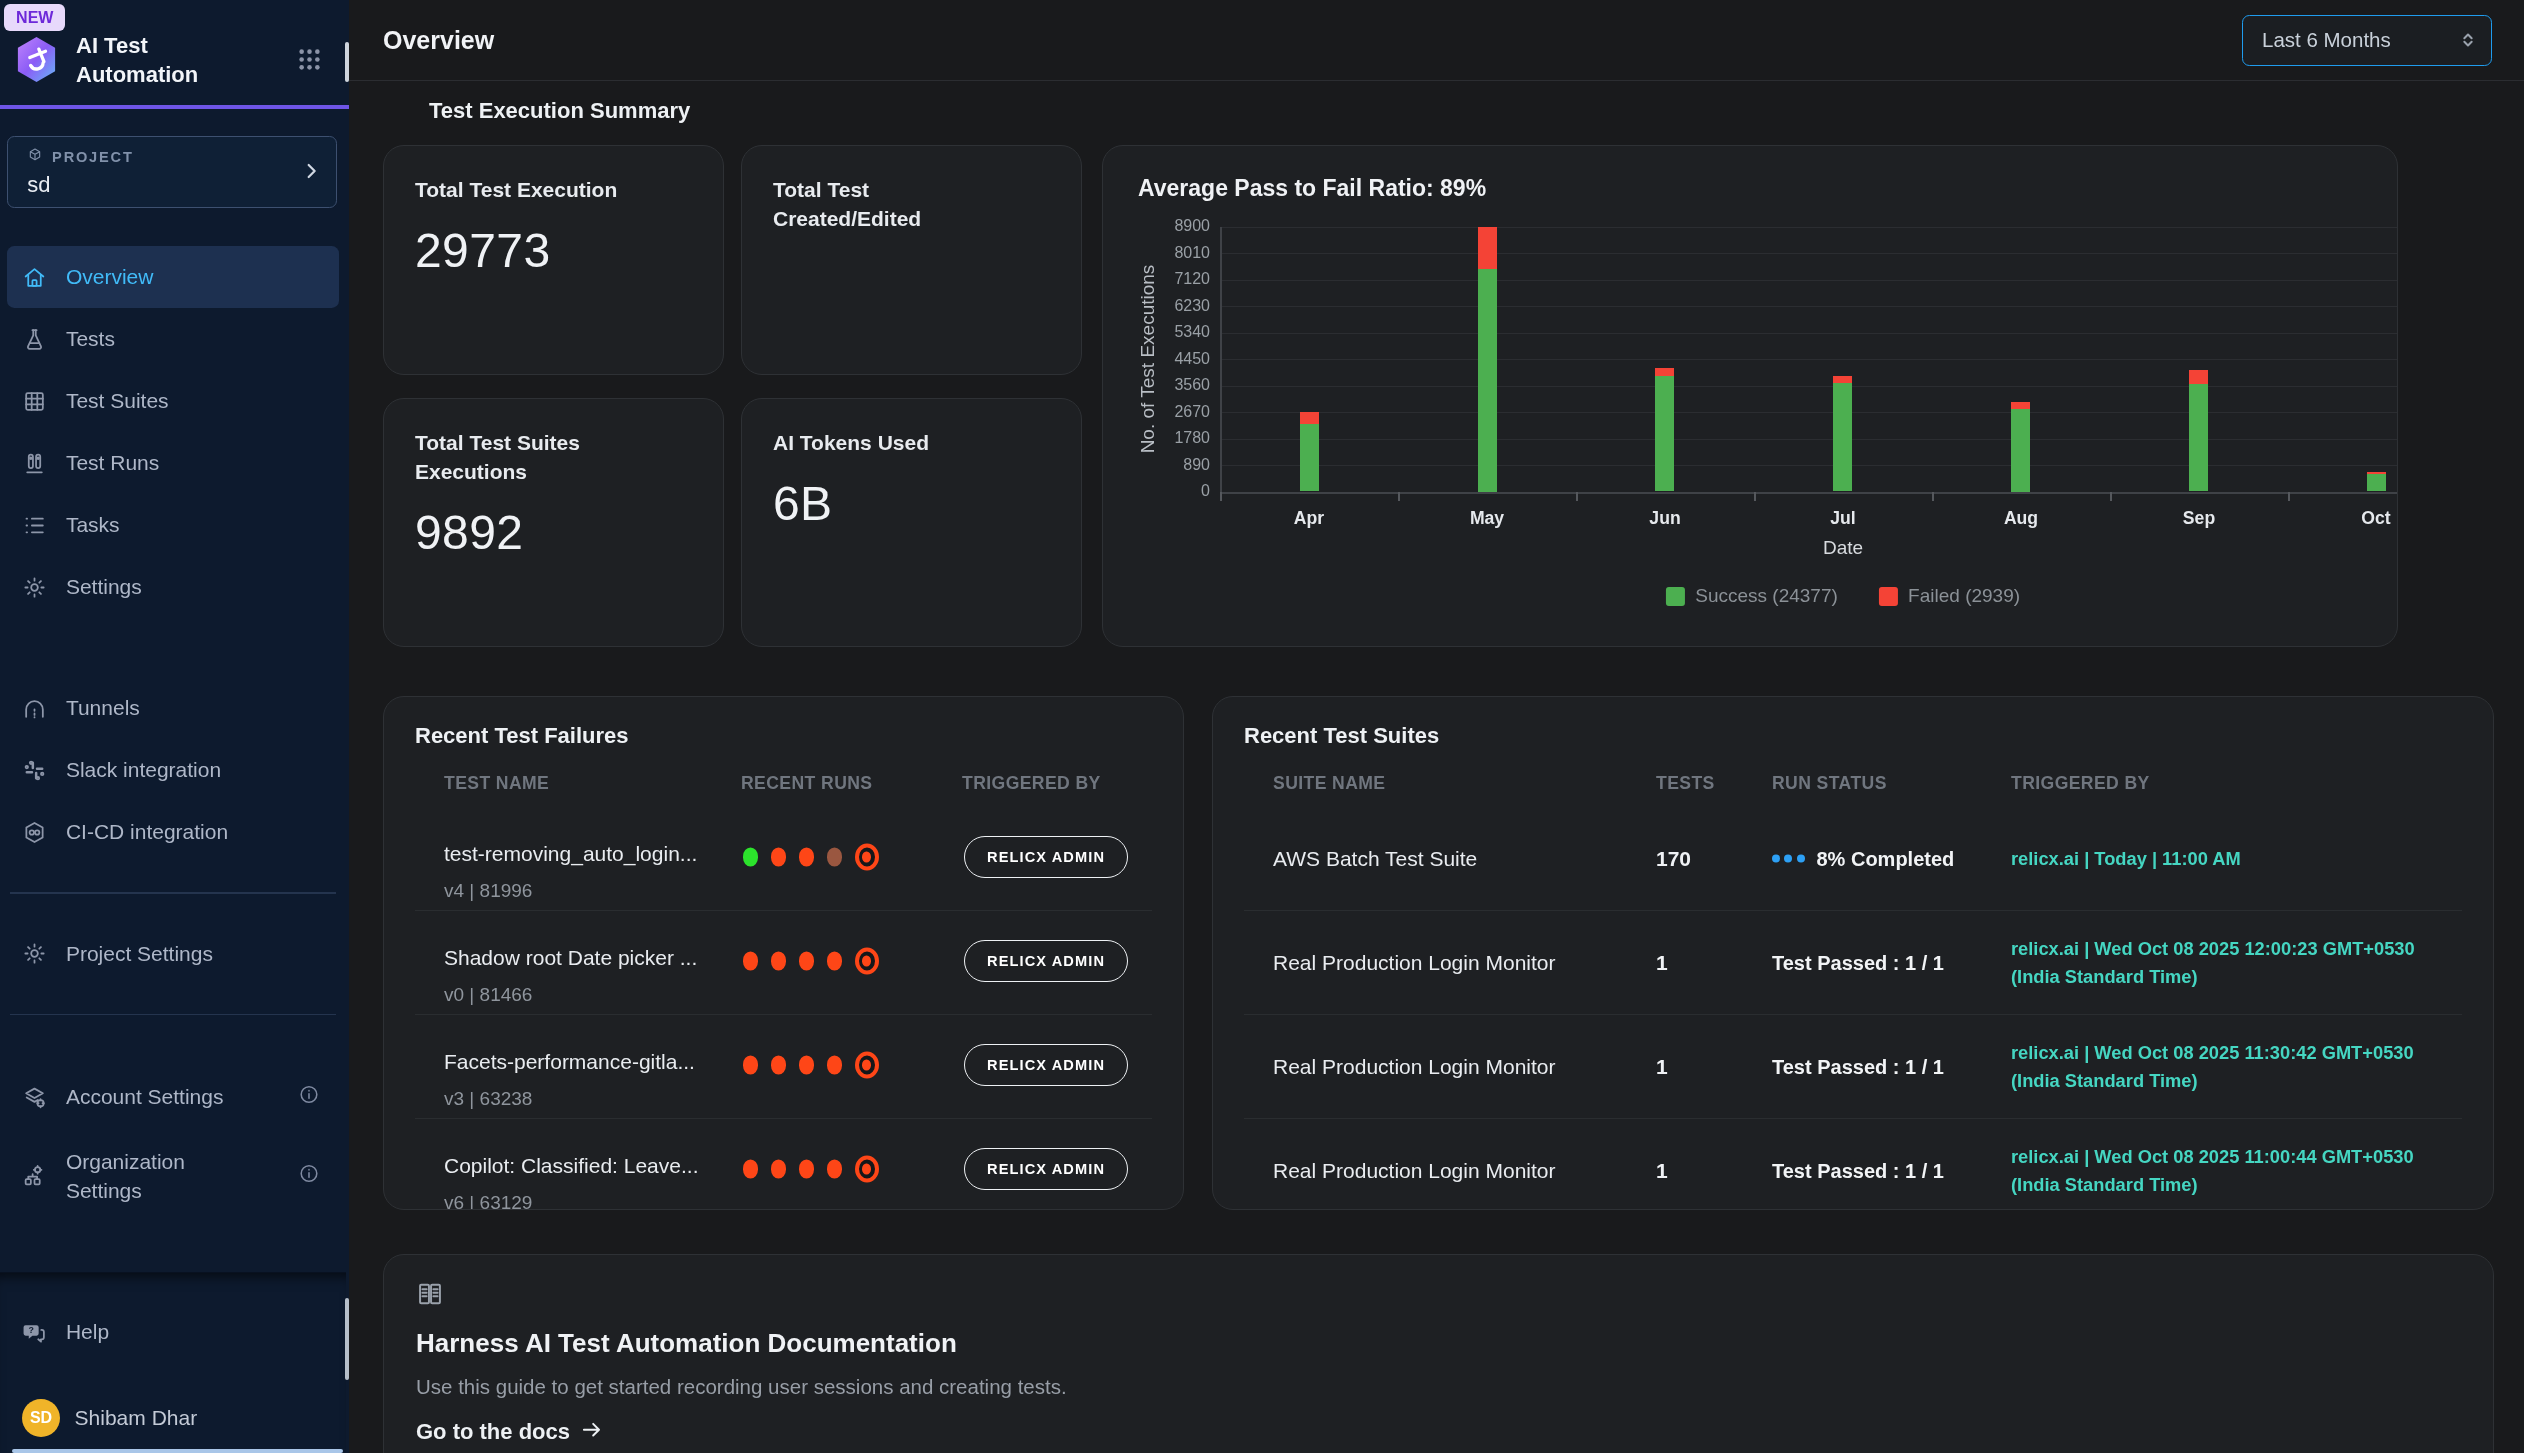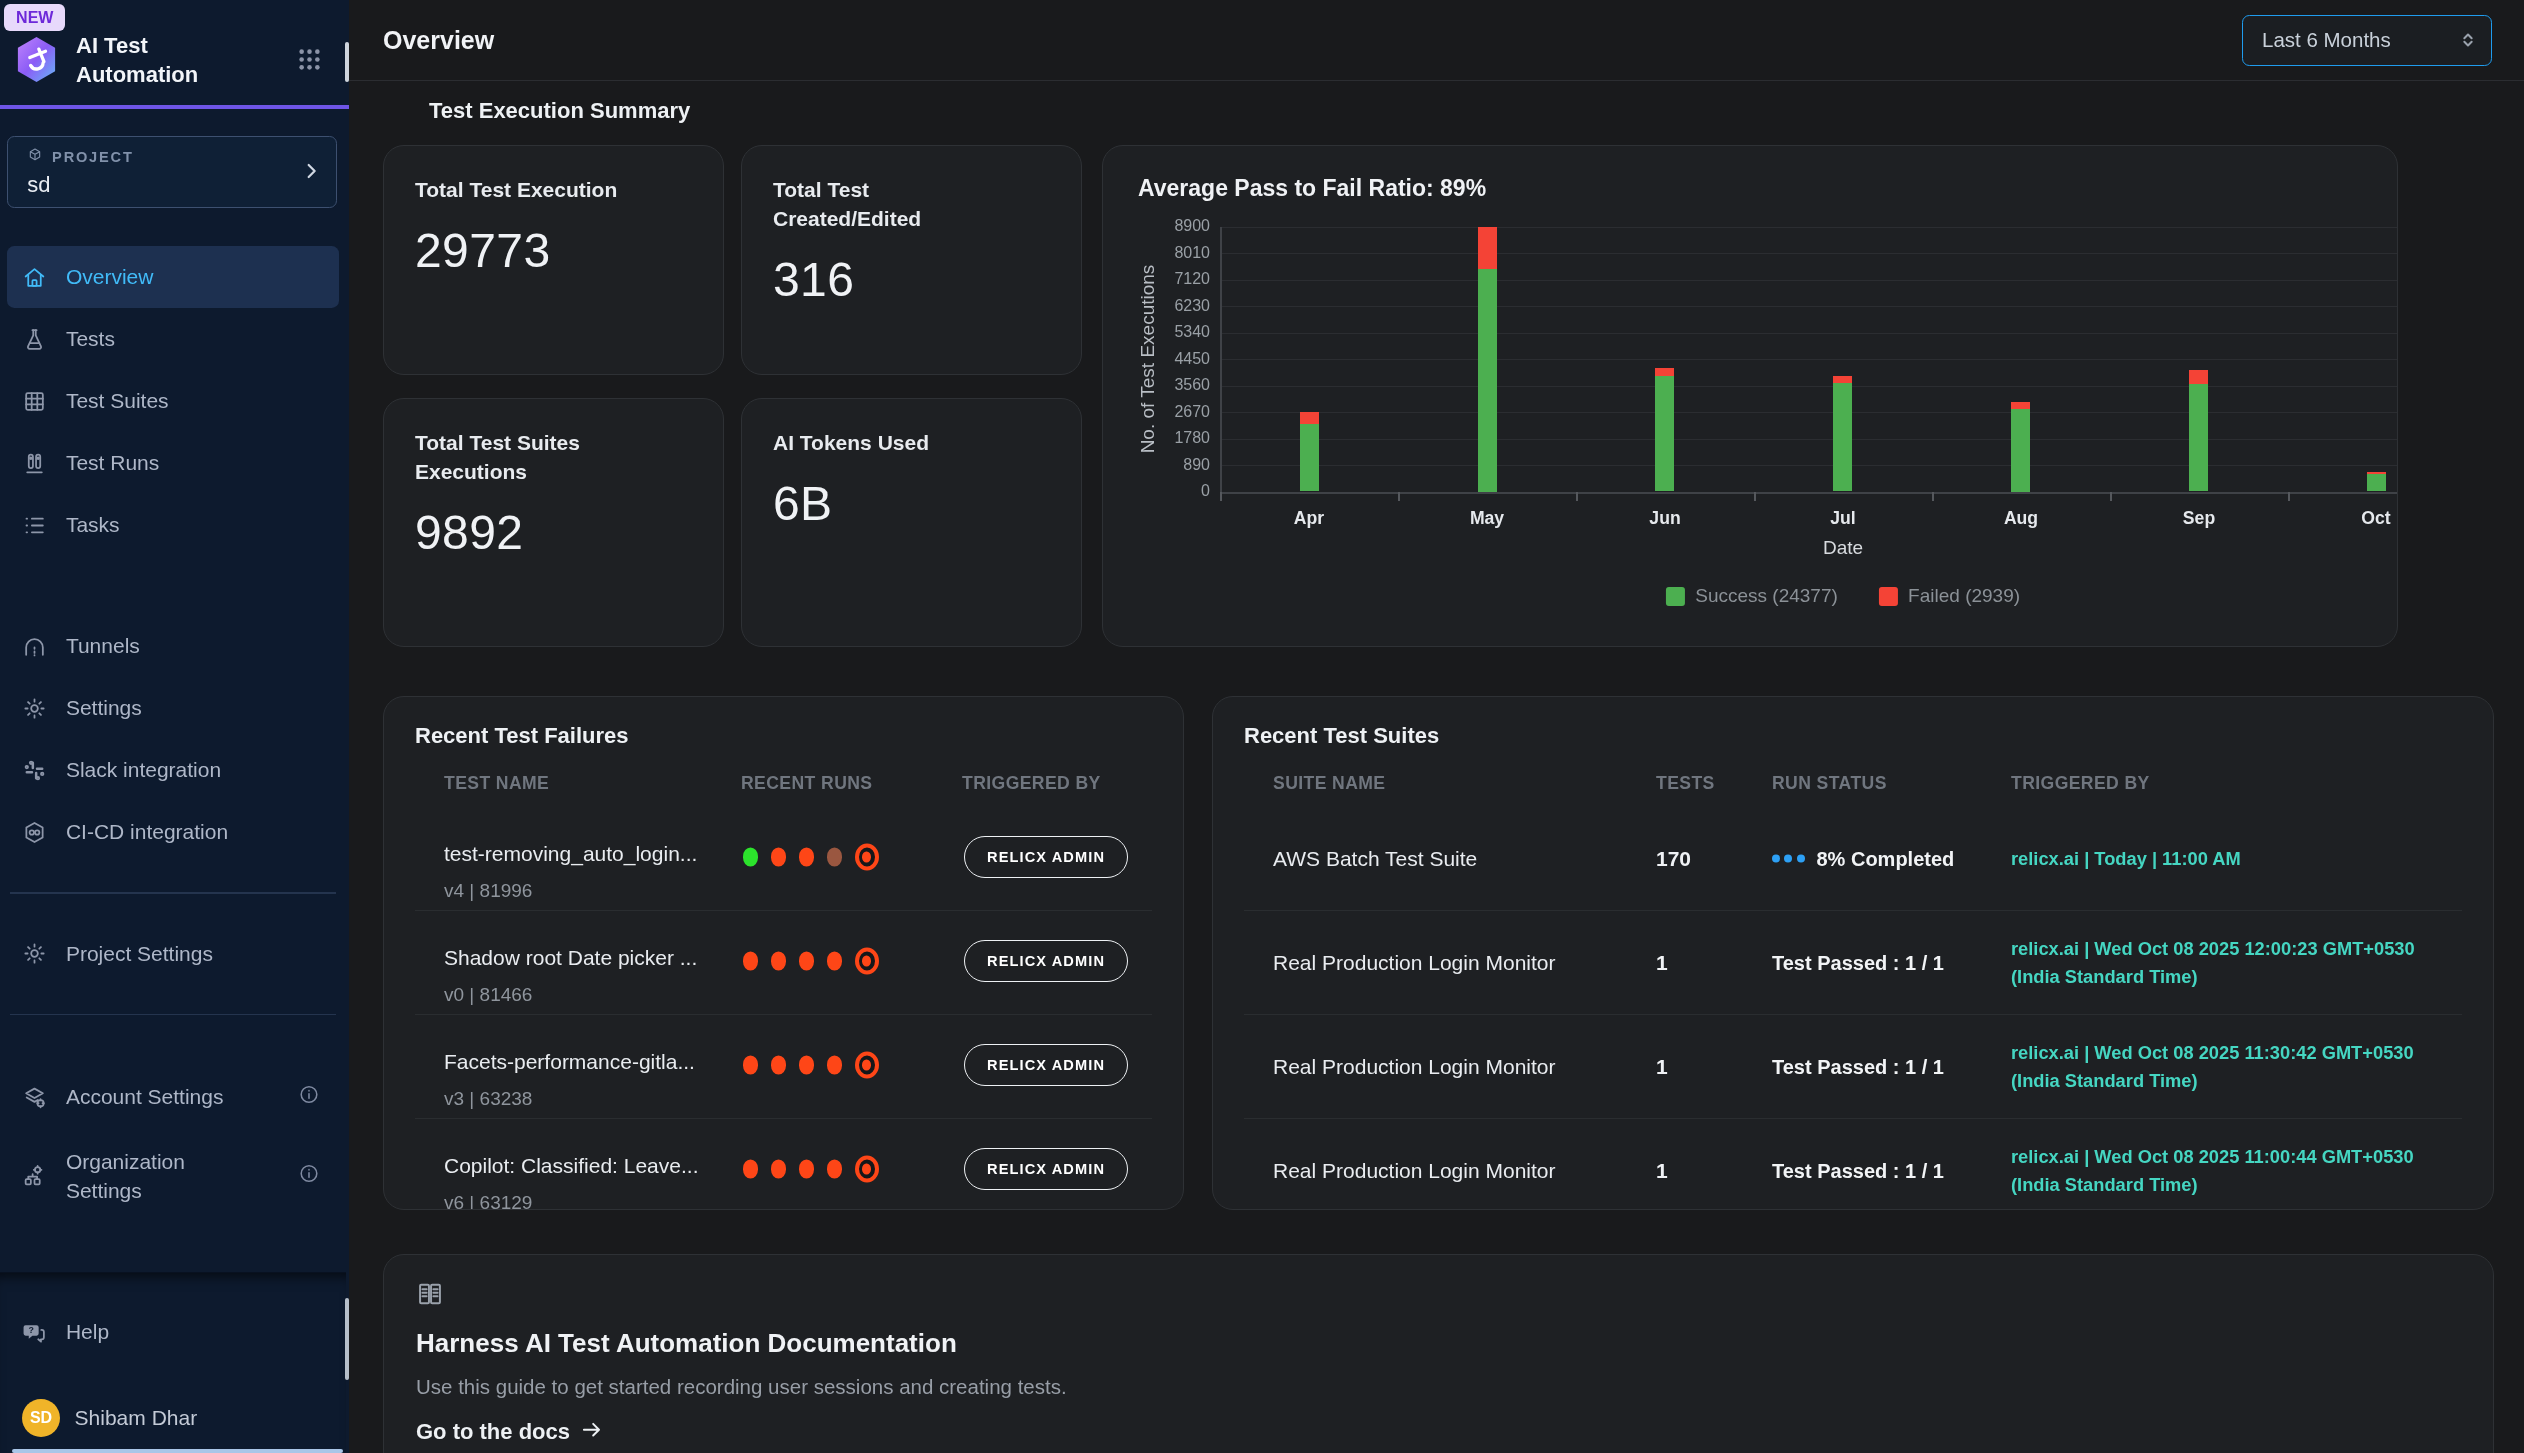--- a/index.html
+++ b/index.html
@@ -209,37 +209,37 @@
         </div>
         <div class="nav-item">
           <span class="nav-icon">
             <svg width="25" height="25" viewBox="0 0 24 24" fill="none" stroke="currentColor" stroke-width="1.7" stroke-linecap="round" stroke-linejoin="round">
               <path d="M9.5 5.5H20M9.5 12H20M9.5 18.5H20"></path>
               <path d="M4.3 5.5h.6M4.3 12h.6M4.3 18.5h.6"></path>
             </svg>
           </span>
           <span class="nav-label">Tasks</span>
         </div>
+        <div class="nav-item">
+          <span class="nav-icon">
+            <svg width="25" height="25" viewBox="0 0 24 24" fill="none" stroke="currentColor" stroke-width="1.7" stroke-linecap="round" stroke-linejoin="round">
+              <circle cx="12" cy="12" r="3.2"></circle>
+              <path d="M12 3.2v2.2M12 18.6v2.2M3.2 12h2.2M18.6 12h2.2M5.8 5.8l1.6 1.6M16.6 16.6l1.6 1.6M18.2 5.8l-1.6 1.6M7.4 16.6l-1.6 1.6"></path>
+            </svg>
+          </span>
+          <span class="nav-label">Settings</span>
+        </div>
         <div class="nav-item gap-above">
           <span class="nav-icon">
             <svg width="25" height="25" viewBox="0 0 24 24" fill="none" stroke="currentColor" stroke-width="1.7" stroke-linecap="round" stroke-linejoin="round">
               <path d="M4 20v-7a8 8 0 0 1 16 0v7"></path>
               <path d="M12 12.8v1.4M12 16.8v1.4M12 20.4v.2"></path>
             </svg>
           </span>
           <span class="nav-label">Tunnels</span>
-        </div>
-        <div class="nav-item">
-          <span class="nav-icon">
-            <svg width="25" height="25" viewBox="0 0 24 24" fill="none" stroke="currentColor" stroke-width="1.7" stroke-linecap="round" stroke-linejoin="round">
-              <circle cx="12" cy="12" r="3.2"></circle>
-              <path d="M12 3.2v2.2M12 18.6v2.2M3.2 12h2.2M18.6 12h2.2M5.8 5.8l1.6 1.6M16.6 16.6l1.6 1.6M18.2 5.8l-1.6 1.6M7.4 16.6l-1.6 1.6"></path>
-            </svg>
-          </span>
-          <span class="nav-label">Settings</span>
         </div>
         <div class="nav-item">
           <span class="nav-icon">
             <svg width="25" height="25" viewBox="0 0 24 24" fill="none" stroke="currentColor" stroke-width="1.7" stroke-linecap="round" stroke-linejoin="round">
               <path d="M10.4 4.6v5M13.6 14.4v5M4.6 13.6h5M14.4 10.4h5" stroke-width="2.4"></path>
               <circle cx="8.7" cy="4.6" r="1.2"></circle>
               <circle cx="15.3" cy="19.4" r="1.2"></circle>
               <circle cx="4.6" cy="8.7" r="1.2"></circle>
               <circle cx="19.4" cy="15.3" r="1.2"></circle>
             </svg>
@@ -344,21 +344,20 @@
   <div class="header-line"></div>
   <div class="section-title">Test Execution Summary</div>
 
   <div id="cards">
       <div class="card stat-card" style="left: 34px; top: 145px; width: 341px; height: 230px;">
         <div class="card-label">Total Test Execution</div>
                  <div class="card-value">29773</div>
       </div>
       <div class="card stat-card" style="left: 392px; top: 145px; width: 341px; height: 230px;">
         <div class="card-label">Total Test Created/Edited</div>
-                 <div class="card-value">316</div>
       </div>
       <div class="card stat-card" style="left: 34px; top: 398px; width: 341px; height: 249px;">
         <div class="card-label">Total Test Suites Executions</div>
                  <div class="card-value">9892</div>
       </div>
       <div class="card stat-card" style="left: 392px; top: 398px; width: 341px; height: 249px;">
         <div class="card-label">AI Tokens Used</div>
                  <div class="card-value">6B</div>
       </div>
     </div>

